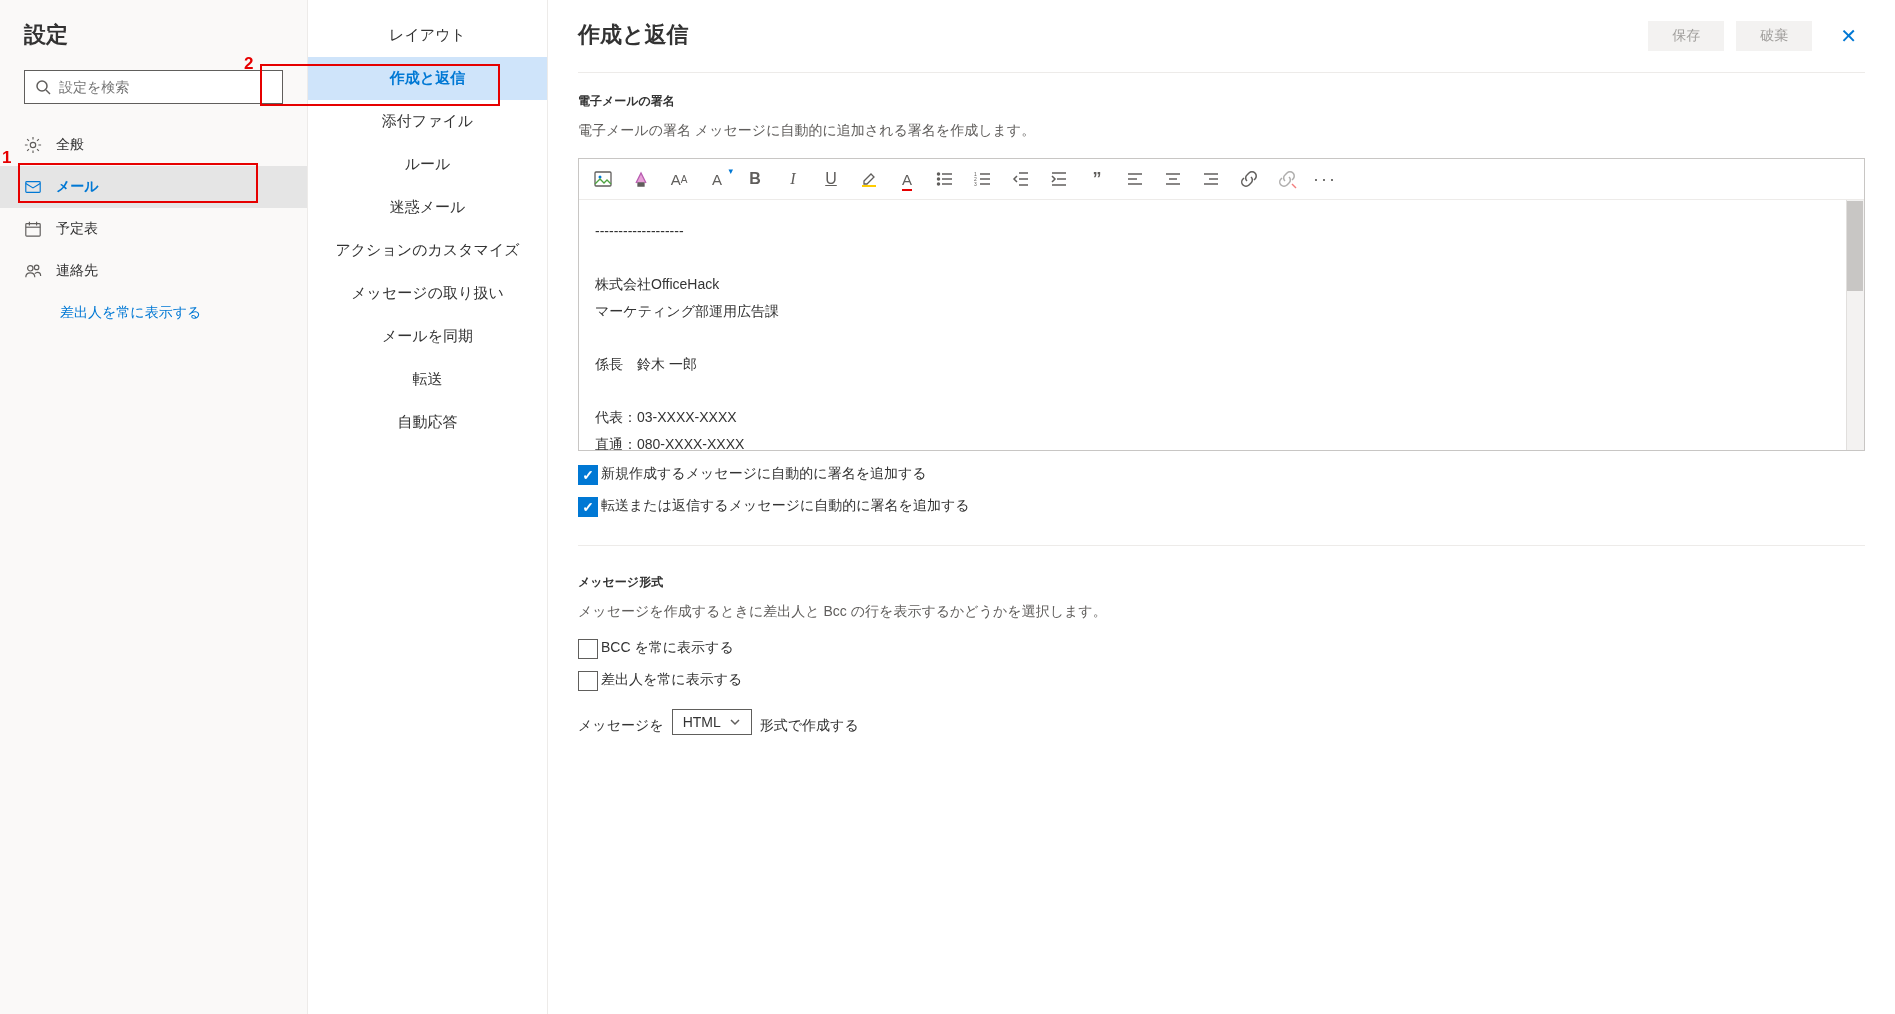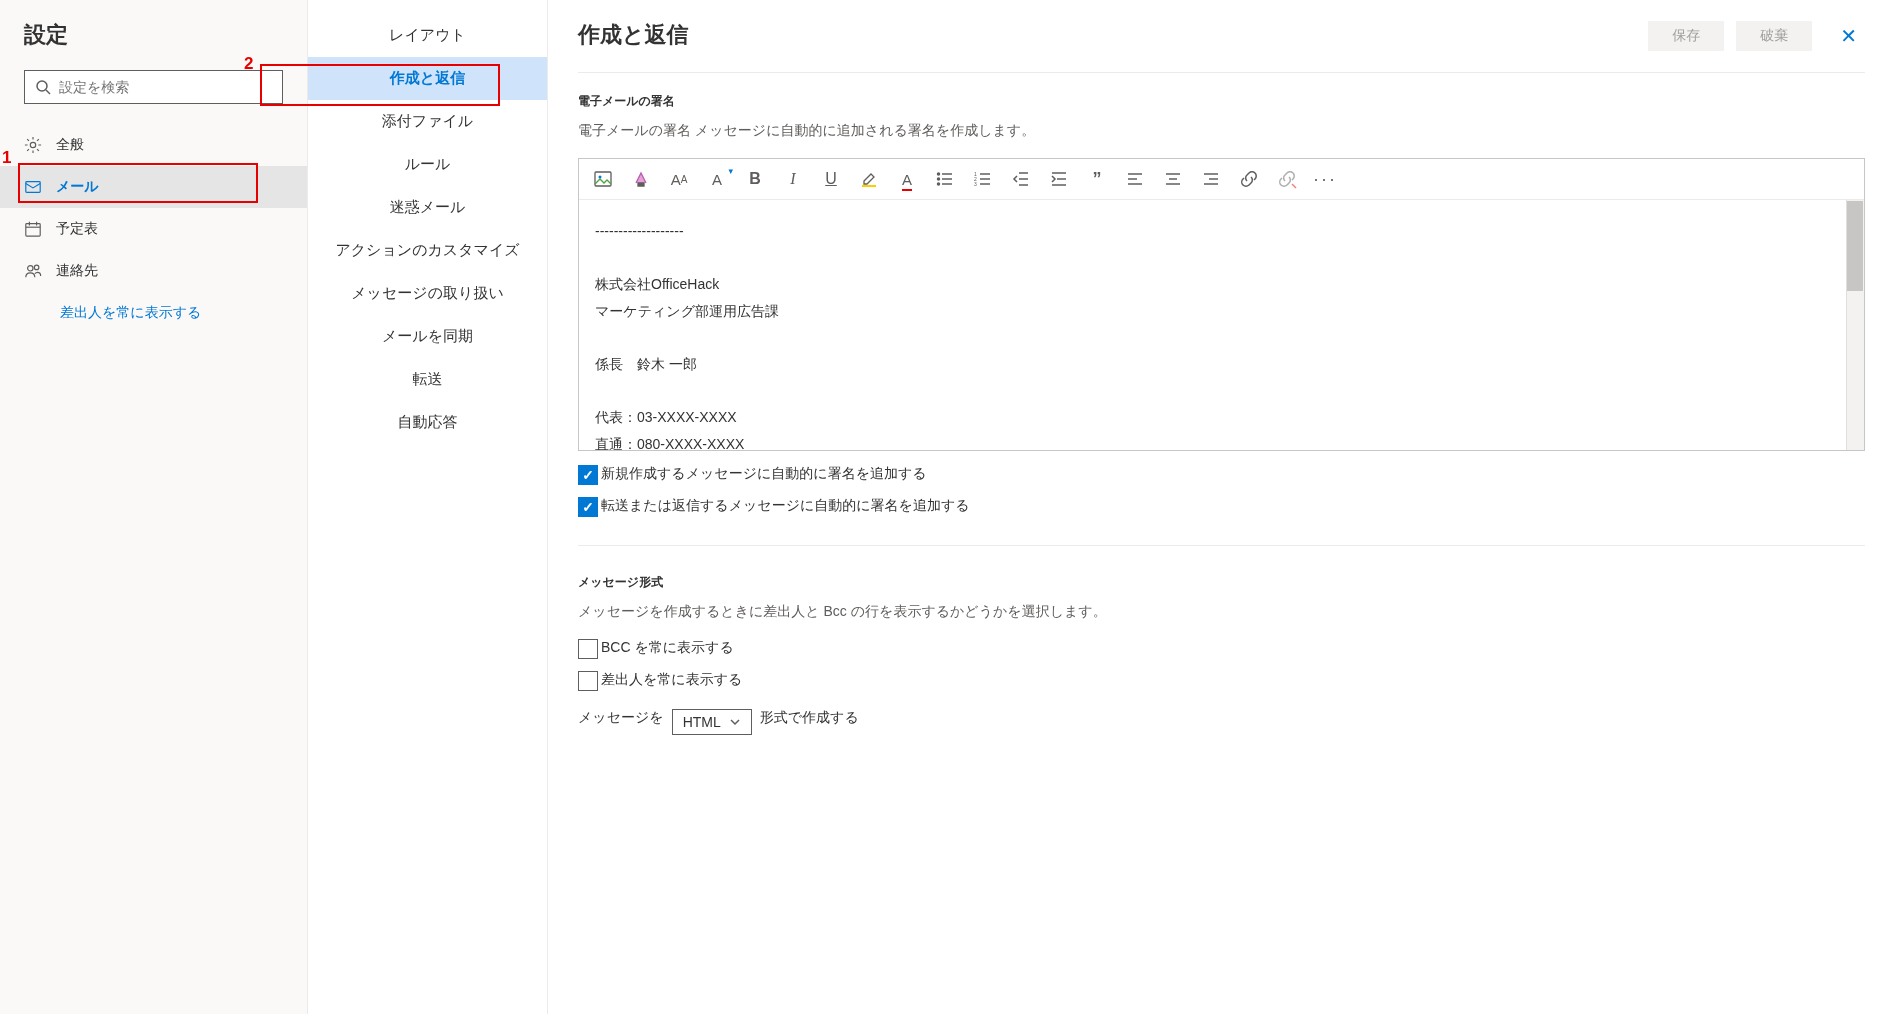--- a/index.html
+++ b/index.html
@@ -260,21 +260,21 @@
 
     <div class="checkbox-row">
       <span class="cb"></span>
       <span>BCC を常に表示する</span>
     </div>
     <div class="checkbox-row">
       <span class="cb"></span>
       <span>差出人を常に表示する</span>
     </div>
 
-    <div style="margin-top:18px; display:flex; align-items:flex-start;">
+    <div style="margin-top:18px; display:flex; align-items:flex-end;">
       <span>メッセージを</span>
       <span class="format-select">
         <span>HTML</span>
         <svg width="12" height="12" viewBox="0 0 12 12" fill="none" stroke="#605e5c" stroke-width="1.5">
             <path d="M2 4l4 4 4-4"></path>
           </svg>
       </span>
       <span>形式で作成する</span>
     </div>
   </div>

